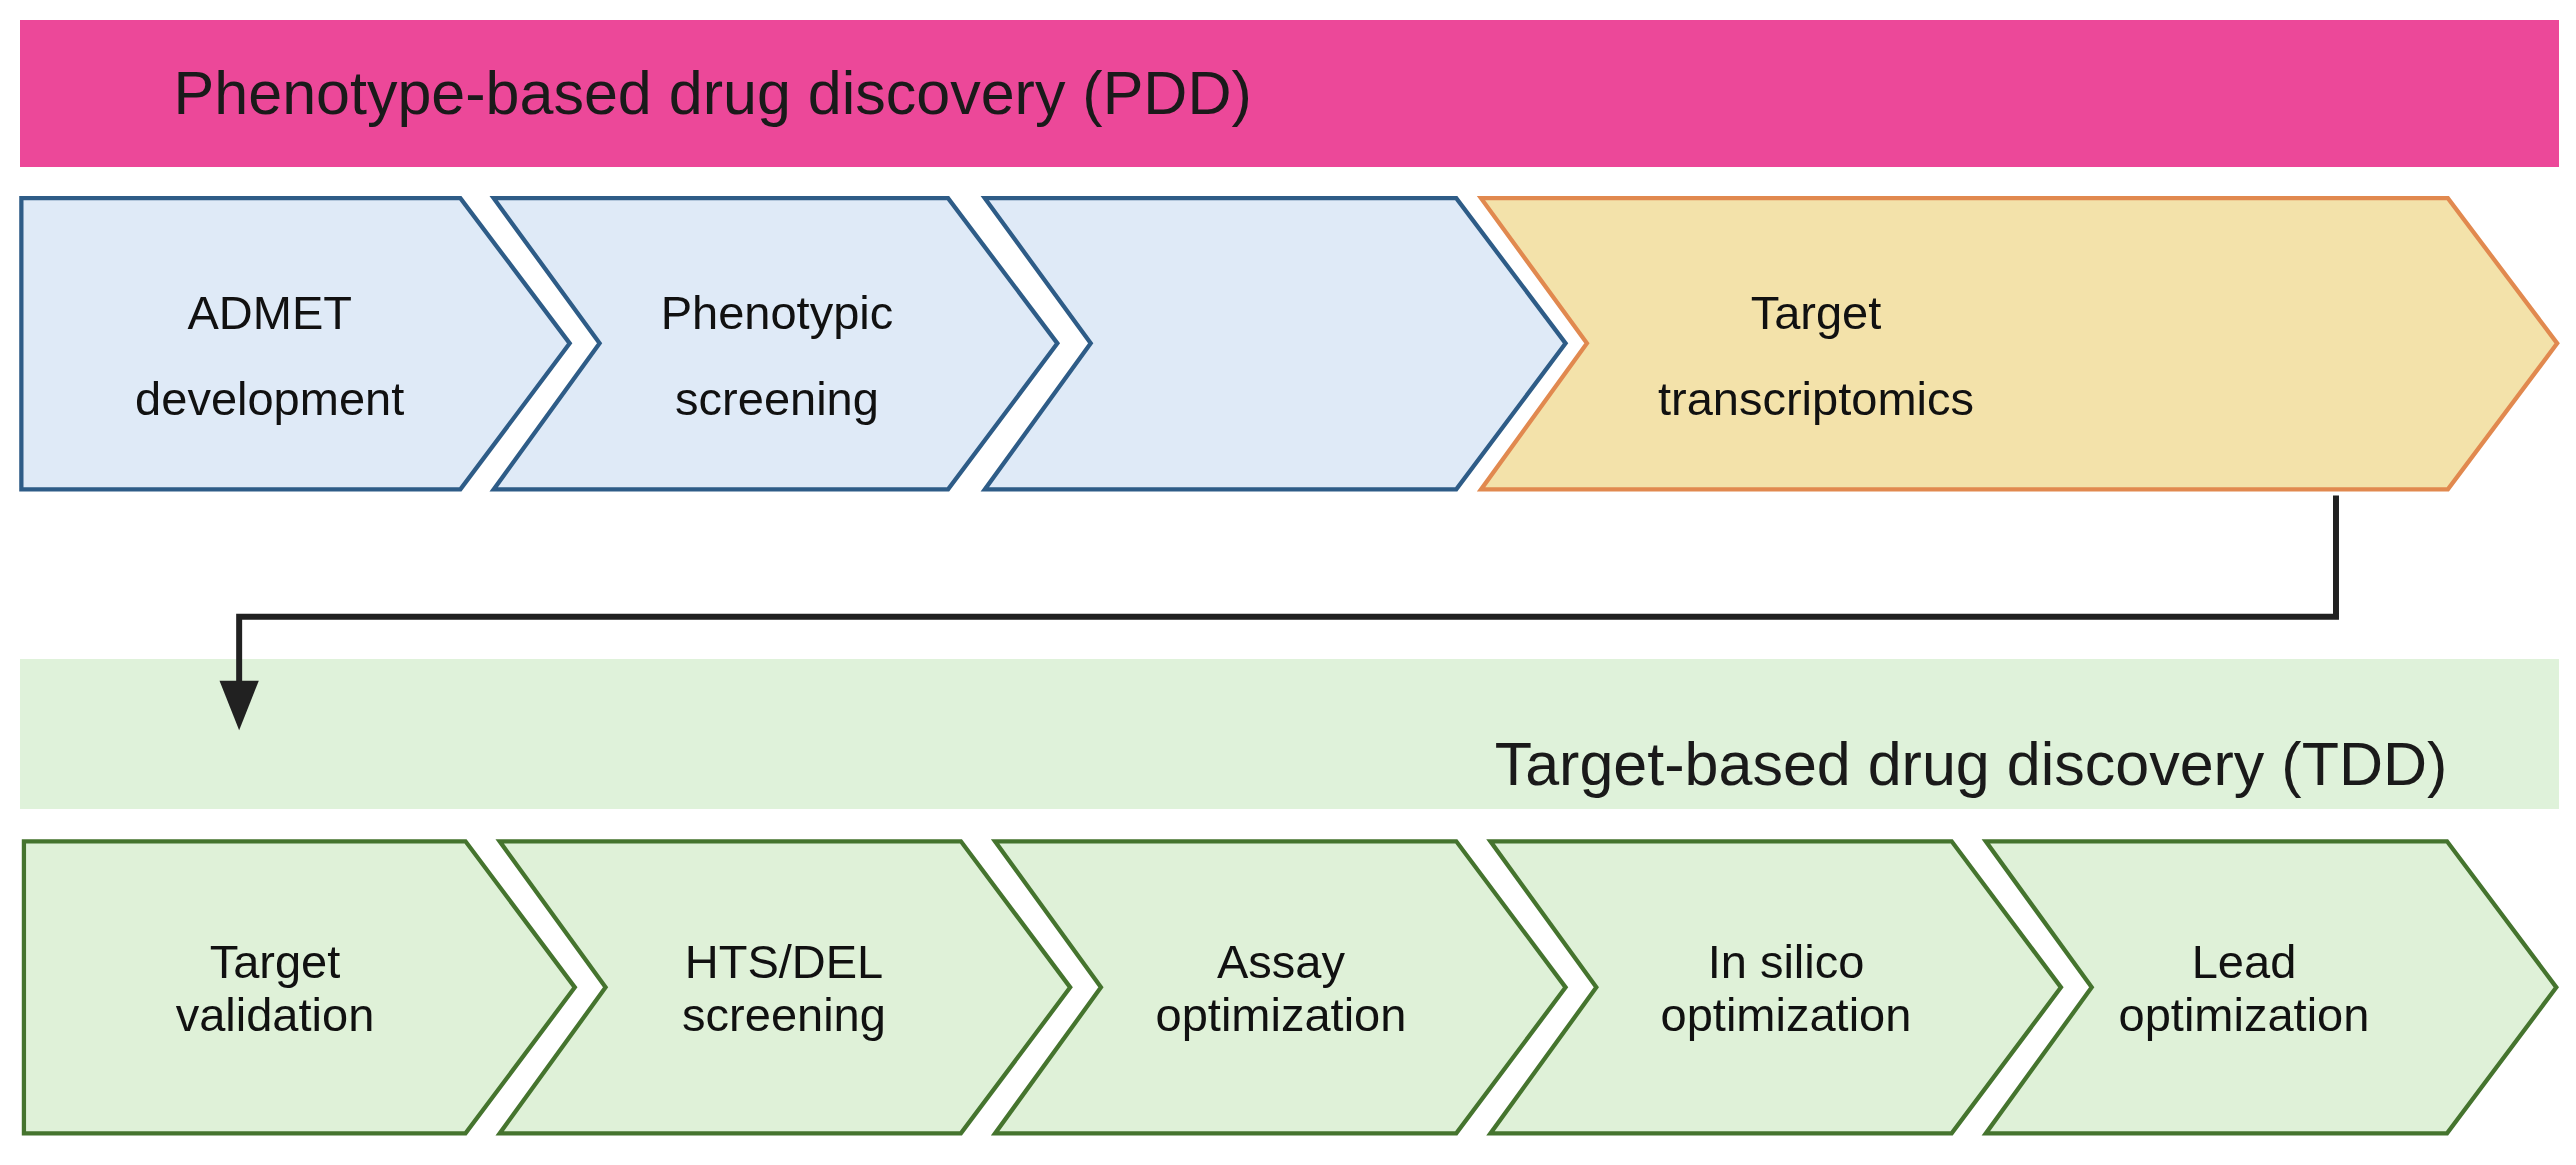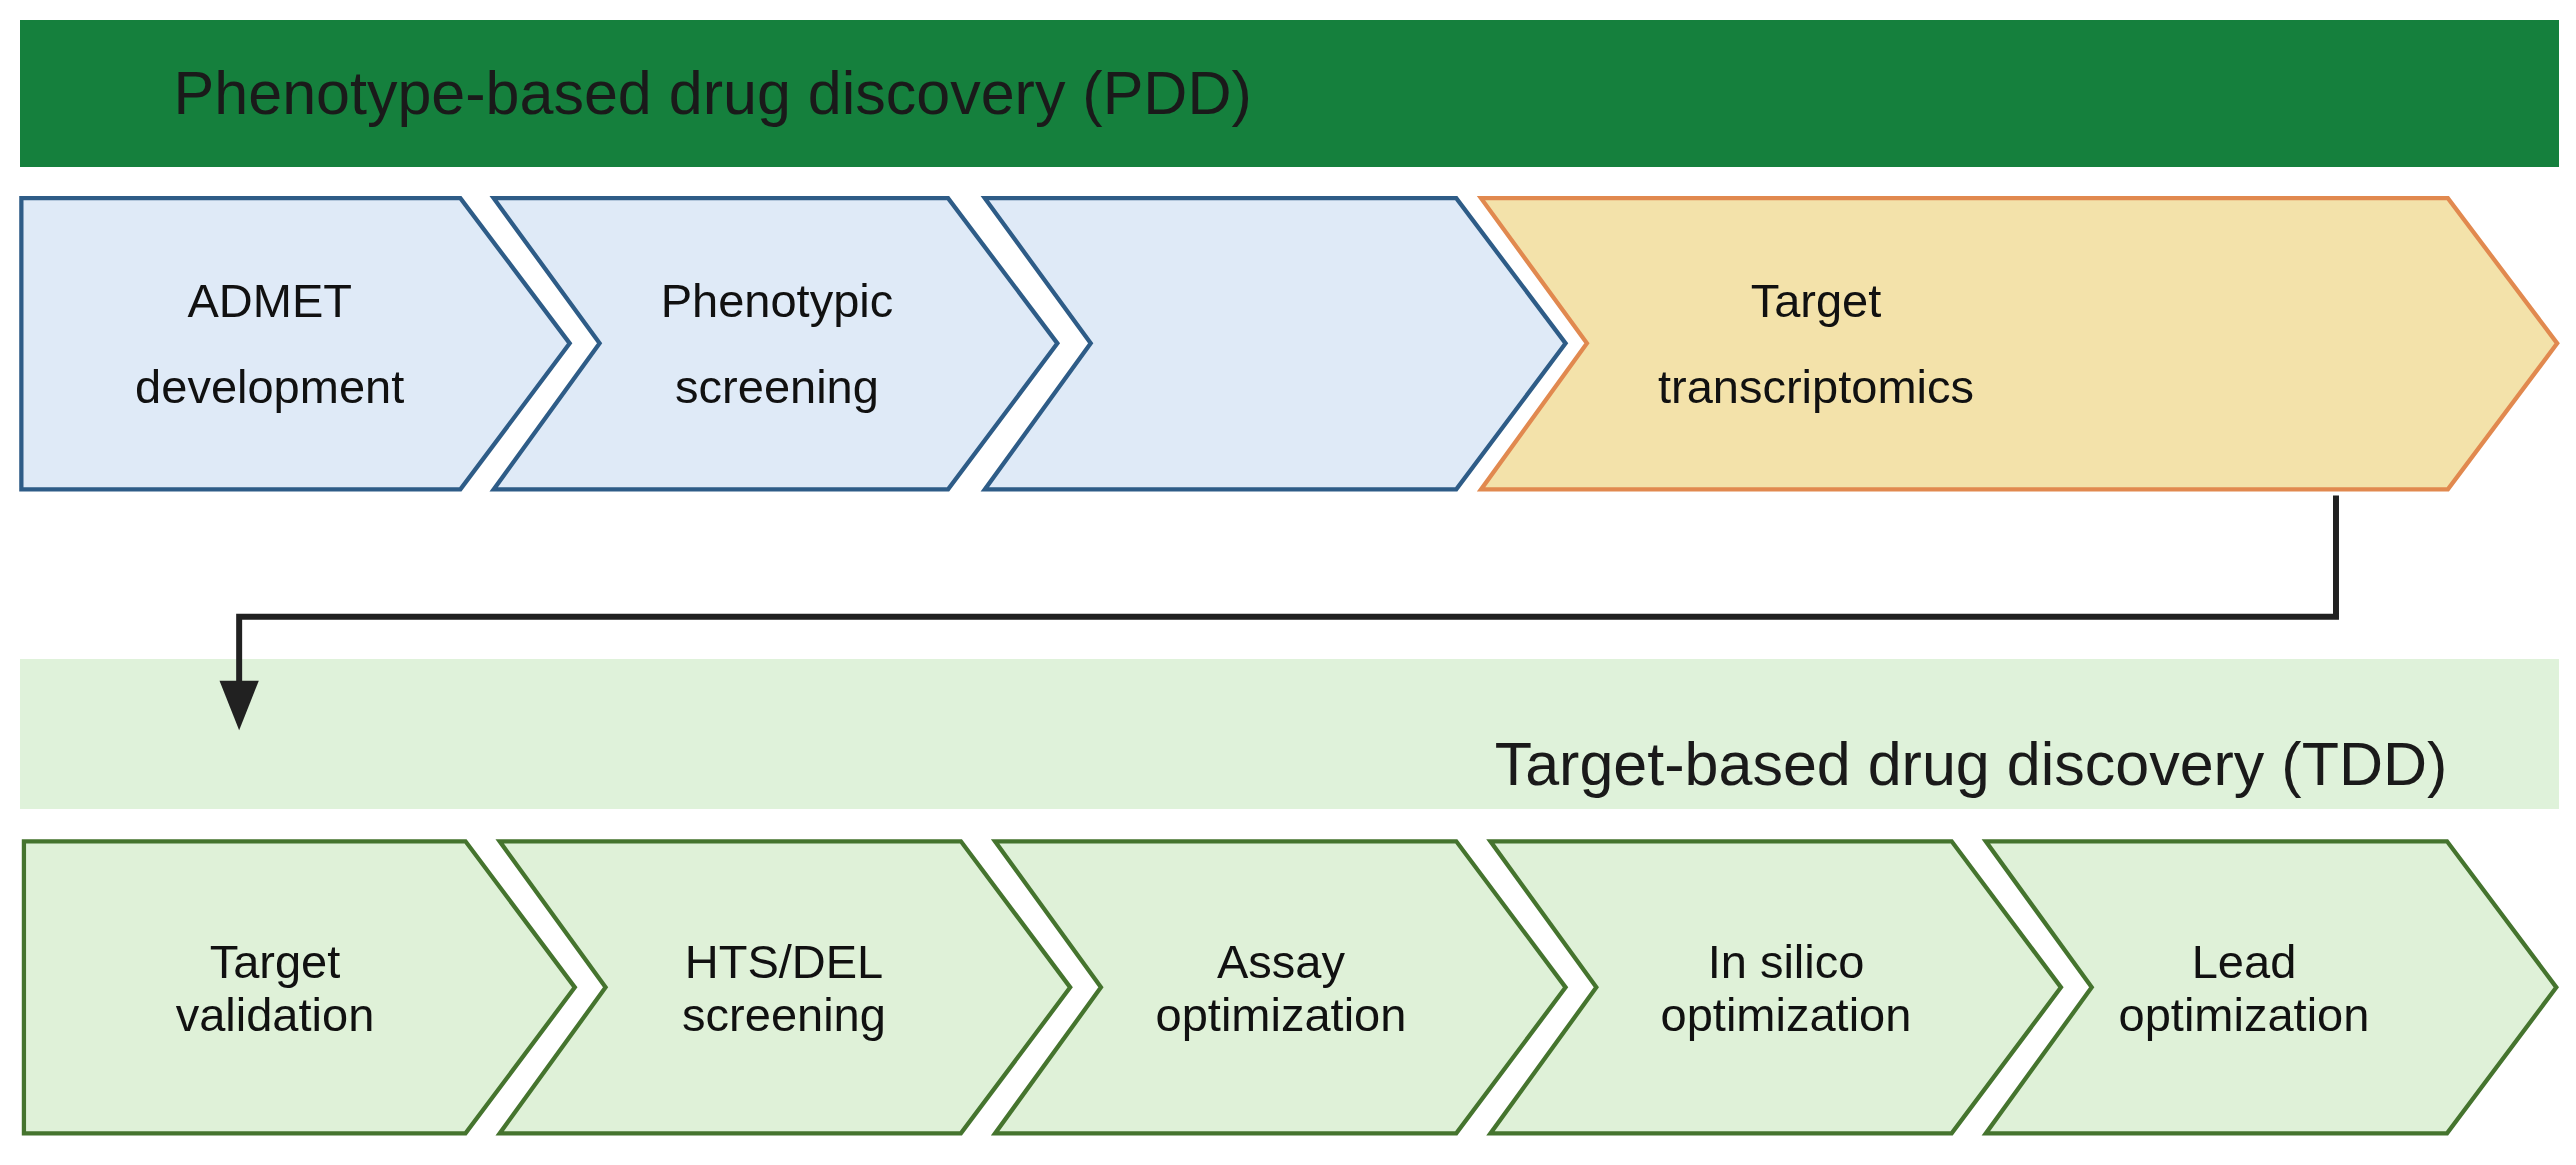--- a/index.html
+++ b/index.html
@@ -24,21 +24,21 @@
     height: 1165px;
   }
   .banner {
     position: absolute;
     left: 19.6px;
     width: 2539px;
   }
   .banner.pdd {
     top: 19.6px;
     height: 147px;
-    background: #15803d;
+    background: #ec4899;
     display: flex;
     align-items: center;
   }
   .banner.tdd {
     top: 659px;
     height: 150px;
     background: #dff2da;
   }
   .banner-title {
     font-size: 61px;
@@ -65,21 +65,21 @@
     height: 295px;
     display: flex;
     flex-direction: column;
     align-items: center;
     justify-content: center;
     text-align: center;
     font-size: 47px;
     line-height: 53px;
     white-space: nowrap;
   }
-  .step-label.row-top { top: 196px; gap: 33px; }
+  .step-label.row-top { top: 208px; gap: 33px; }
   .step-label.row-bottom { top: 840px; }
   .bullet-list {
     position: absolute;
     left: 1997px;
     top: 196px;
     width: 547px;
     height: 295px;
     display: flex;
     flex-direction: column;
     justify-content: center;

